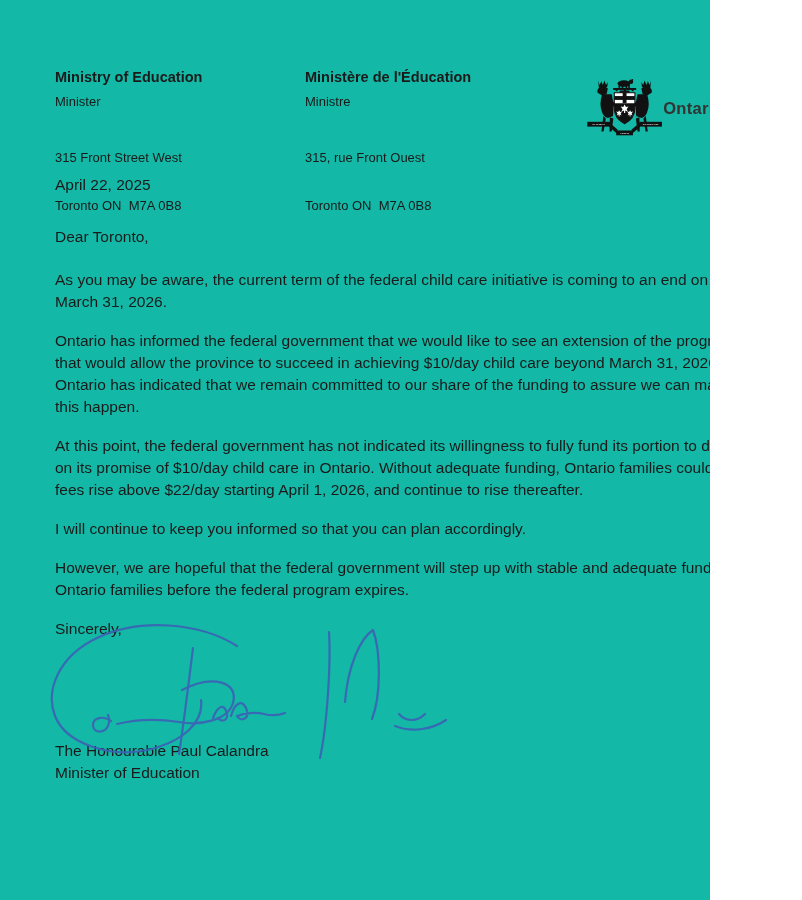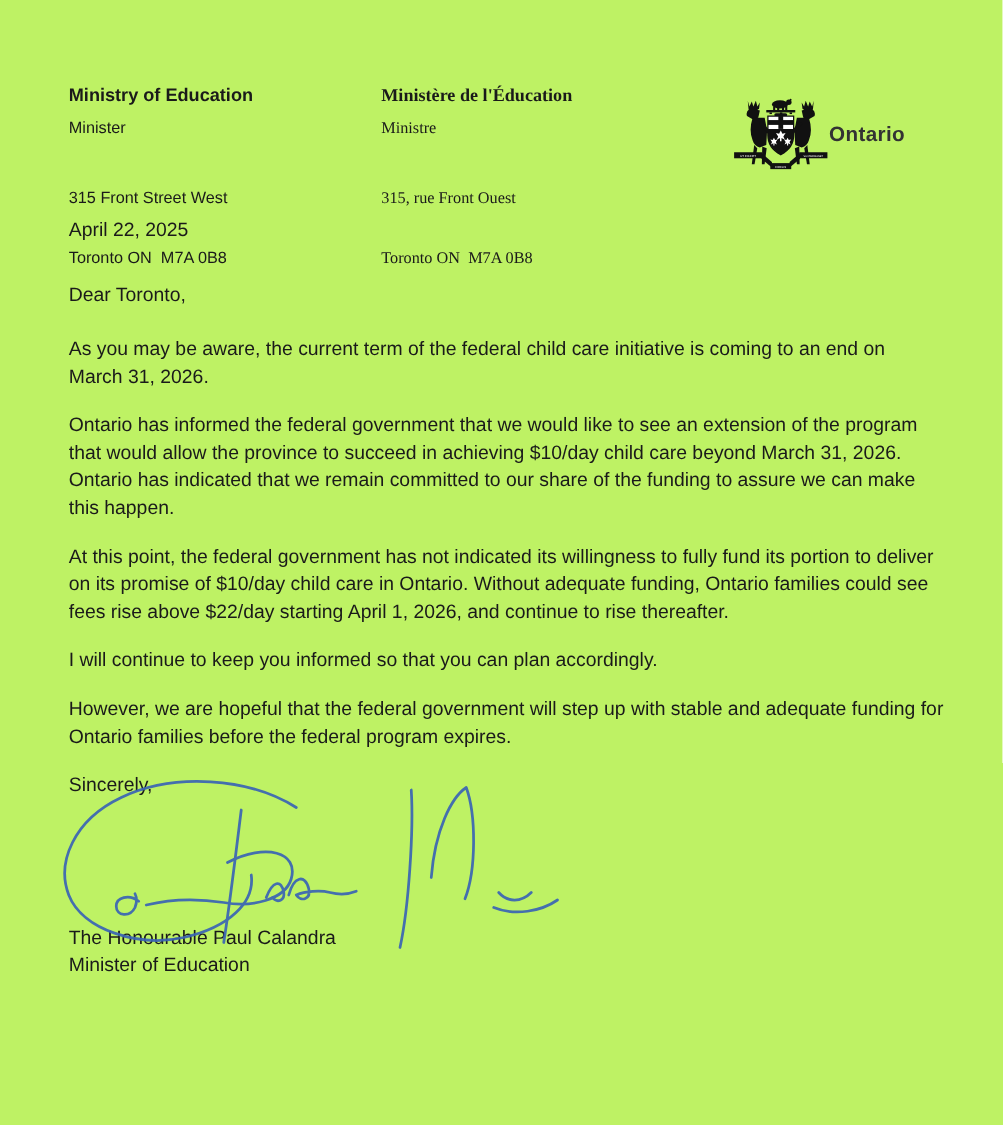--- a/index.html
+++ b/index.html
@@ -1,28 +1,28 @@
 <!DOCTYPE html>
 <html><head>
 <meta charset="utf-8">
 <style>
   * { margin:0; padding:0; box-sizing:border-box; }
   html,body { background:#ffffff; }
   .page {
     position:relative;
-    width:802px; height:900px;
-    background:#bef264;
+    width:710px; height:900px;
+    background:#14b8a6;
     color:#1a1a1a;
     font-family:"Liberation Sans", sans-serif;
     overflow:hidden;
   }
   
   .lh-col { position:absolute; top:68px; }
   .lh-en  { left:55px; }
-  .lh-fr  { left:305px;font-family:Liberation Serif, serif; }
+  .lh-fr  { left:305px; }
   .lh-ministry { font-size:14.5px; font-weight:bold; line-height:18px; margin-bottom:8px; }
   .lh-role     { font-size:13px; line-height:16px; margin-bottom:8px; }
   .lh-addr     { font-size:13px; line-height:16px; white-space:pre-wrap; }
 
   .logo-wrap {
     position:absolute; left:586px; top:58px; width:138px;
     display:flex; flex-direction:row; align-items:center;
   }
   .logo-wrap svg { display:block; }
   .logo-wordmark {

